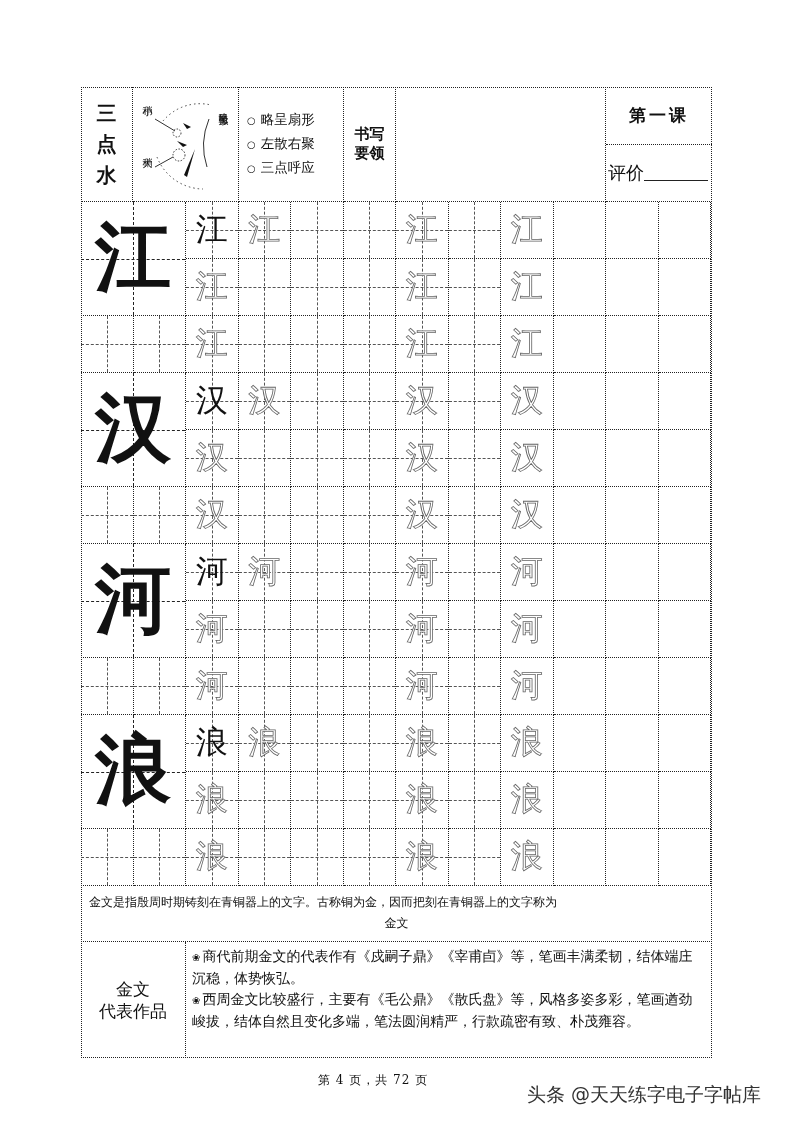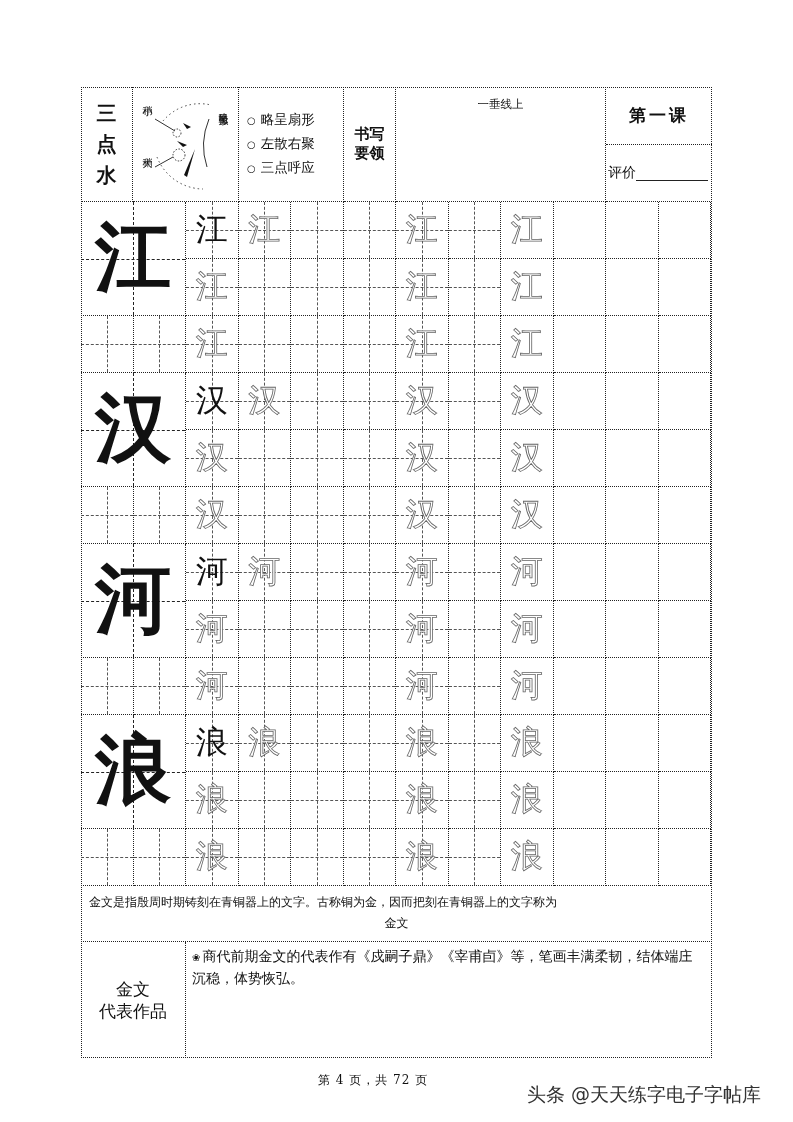--- a/index.html
+++ b/index.html
@@ -12,21 +12,21 @@
   .hcell { top:87px; height:115px; border-right:1.5px dotted #222; border-bottom:1.5px dotted #222; }
   .radical-title { left:81px; width:52px; display:flex; flex-direction:column; align-items:center; justify-content:center; gap:4px; font-weight:bold; font-size:20px; }
   .diagram { left:133px; width:106px; }
   .diagram .lbl { position:absolute; font-size:10px; line-height:12px; writing-mode:vertical-rl; letter-spacing:1px; }
   .tips { left:239px; width:105px; display:flex; flex-direction:column; justify-content:center; gap:6px; padding-left:8px; font-size:13.5px; }
   .tip::before { content:"○"; font-size:10px; margin-right:5px; }
   .keypts { left:344px; width:52px; display:flex; flex-direction:column; align-items:center; justify-content:center; font-weight:bold; font-size:15px; line-height:19px; font-family:"DejaVu Sans","Liberation Sans",sans-serif; }
   .desc { left:396px; width:210px; padding:8px 6px; font-size:11.5px; line-height:19px; text-align:justify; }
   .desc .last { text-align:center; display:block; }
   .lesson { left:606px; width:106px; height:58px; display:flex; align-items:center; justify-content:center; font-weight:bold; font-size:17px; letter-spacing:3px; border-right:none; }
-  .eval { left:606px; top:145px; width:106px; height:57px; display:flex; align-items:center; font-size:14px; padding-left:2px; border-right:none;text-align:center; }
+  .eval { left:606px; top:145px; width:106px; height:57px; display:flex; align-items:center; font-size:18px; padding-left:2px; border-right:none;text-align:center; }
   .eval .line { flex:1; border-bottom:1px solid #222; height:14px; margin-right:4px; }
 
   
   .cell { border-right:1.5px dotted #222; border-bottom:1.5px dotted #222; }
   .guide::before, .guide::after { content:""; position:absolute; }
   .guide::before { left:50%; top:0; bottom:0; border-left:1px dashed #555; }
   .guide::after { top:50%; left:0; right:0; border-top:1px dashed #555; }
   .big { display:flex; align-items:center; justify-content:center; font-size:76px; font-family:"DejaVu Serif","Liberation Serif",serif; font-weight:bold; }
   .big::before { left:50%; top:0; bottom:0; border-left:1.5px dashed #222; content:""; position:absolute; }
   .big::after { top:50%; left:0; right:0; border-top:1.5px dashed #222; content:""; position:absolute; }
@@ -80,21 +80,20 @@
   <div class="tip">左散右聚</div>
   <div class="tip">三点呼应</div>
 </div>
 
 <div class="abs hcell keypts">
   <span>书写</span>
   <span>要领</span>
 </div>
 
 <div class="abs hcell desc">
-  <span class="last">一垂线上</span>
 </div>
 
 <div class="abs hcell lesson">第一课</div>
 <div class="abs hcell eval">
   <span>评价</span>
   <span class="line"></span>
 </div>
 
 <div id="grid">
     <div class="abs cell big" style="left: 81px; top: 202px; width: 105px; height: 114px;">
@@ -323,16 +322,17 @@
   <span>金文是指殷周时期铸刻在青铜器上的文字。古称铜为金，因而把刻在青铜器上的文字称为</span>
   <span class="c">金文</span>
 </div>
 
 <div class="abs works-label">
   <span>金文</span>
   <span>代表作品</span>
 </div>
 <div class="abs works">
   <div class="item">商代前期金文的代表作有《戍嗣子鼎》《宰甫卣》等，笔画丰满柔韧，结体端庄沉稳，体势恢弘。</div>
+  <div class="item">西周金文比较盛行，主要有《毛公鼎》《散氏盘》等，风格多姿多彩，笔画遒劲峻拔，结体自然且变化多端，笔法圆润精严，行款疏密有致、朴茂雍容。</div>
 </div>
 
 <div class="abs footer">第 4 页，共 72 页</div>
 <div class="abs watermark">头条 @天天练字电子字帖库</div>
 
 </body></html>

